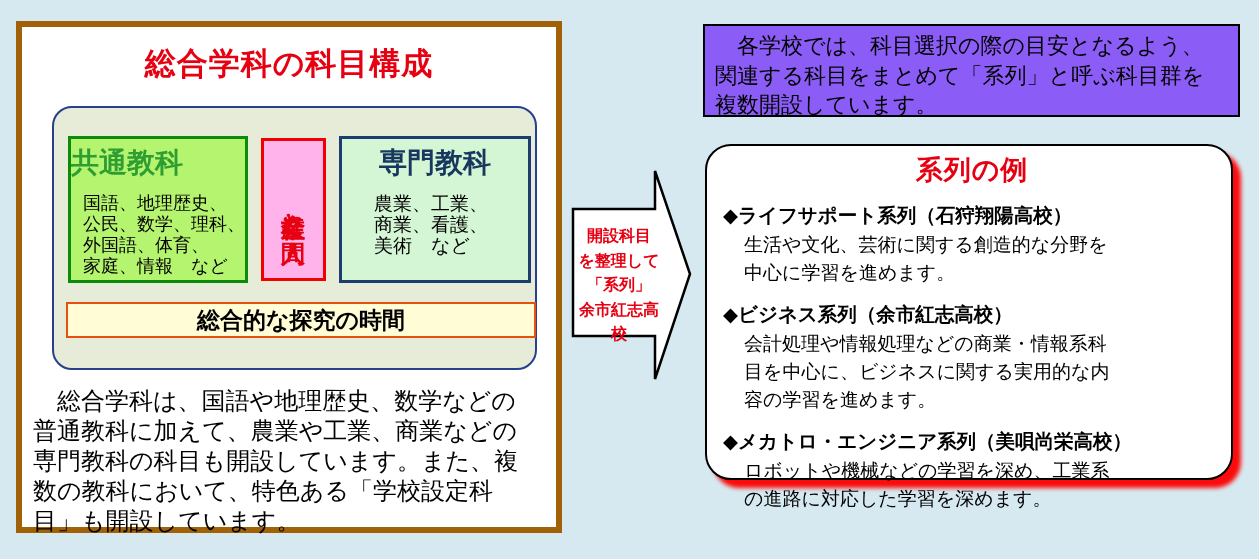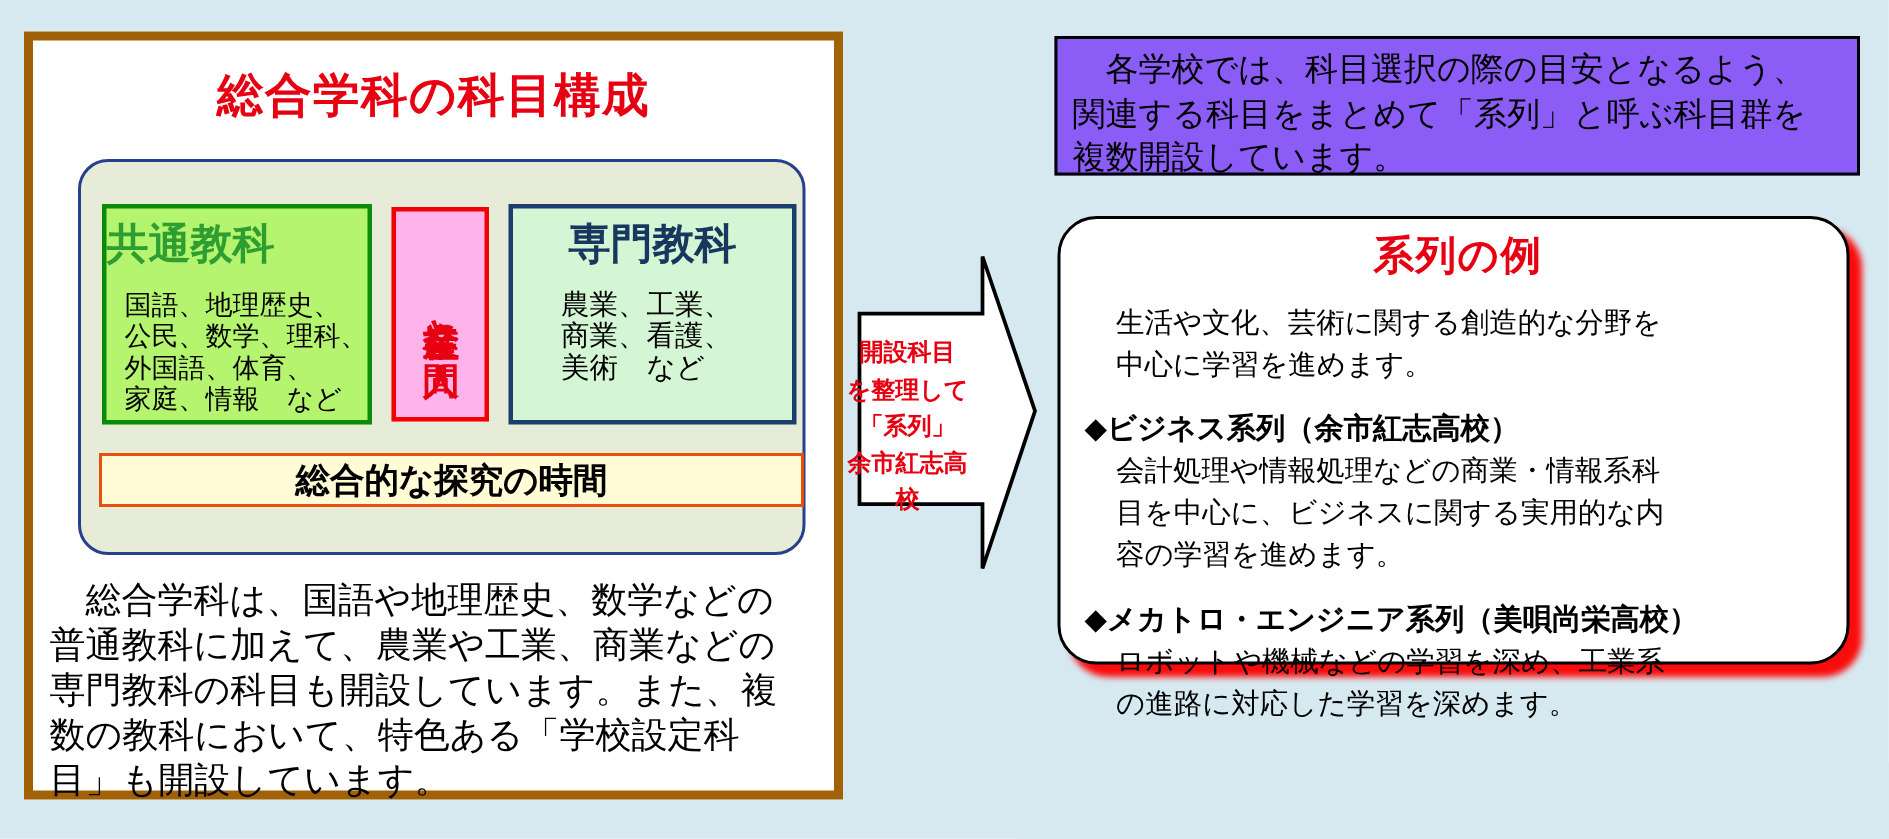--- a/index.html
+++ b/index.html
@@ -59,34 +59,34 @@
     display:flex; justify-content:center; align-items:center;
     font-size:23px; font-weight:bold;
   }
   .left-description {
     position:absolute; left:11px; top:359px; width:500px;
     font-size:24px; line-height:30px;
   }
   
   .arrow-svg { position:absolute; left:571px; top:168px; }
   .arrow-caption {
-    position:absolute; left:563px; top:224px; width:84px;
+    position:absolute; left:577px; top:224px; width:84px;
     text-align:center; font-size:16px; font-weight:bold; color:#e60012;
     line-height:24.5px;
   }
   
   .note-box {
     position:absolute; left:703px; top:24px; width:537px; height:93px;
     background:#8b5cf6; border:2px solid #000; box-sizing:border-box;
     font-size:22px; line-height:29.5px;
     padding:5px 26px 0 10px;
   }
   
   .series-box {
-    position:absolute; left:705px; top:144px; width:528px; height:299px;
+    position:absolute; left:705px; top:144px; width:528px; height:336px;
     background:#ffffff; border:2px solid #000; border-radius:26px;
     box-sizing:border-box; box-shadow:8px 8px 4px #fa0c0c;
     padding:6px 10px 0 16px;
   }
   .series-title {
     text-align:center; font-size:27px; font-weight:bold; color:#e60012;
     letter-spacing:1px;
   }
   .series-item { margin-top:14px; }
   .series-heading { font-size:19.5px; font-weight:bold; }
@@ -148,20 +148,21 @@
   </div>
 
   <div class="note-box">
     <span>　各学校では、科目選択の際の目安となるよう、関連する科目をまとめて「系列」と呼ぶ科目群を複数開設しています。</span>
   </div>
 
   <div class="series-box">
     <div class="series-title">系列の例</div>
 
     <div class="series-item">
+      <div class="series-heading">◆ライフサポート系列（石狩翔陽高校）</div>
       <div class="series-desc">生活や文化、芸術に関する創造的な分野を中心に学習を進めます。</div>
     </div>
 
     <div class="series-item">
       <div class="series-heading">◆ビジネス系列（余市紅志高校）</div>
       <div class="series-desc">会計処理や情報処理などの商業・情報系科目を中心に、ビジネスに関する実用的な内容の学習を進めます。</div>
     </div>
 
     <div class="series-item">
       <div class="series-heading">◆メカトロ・エンジニア系列（美唄尚栄高校）</div>

